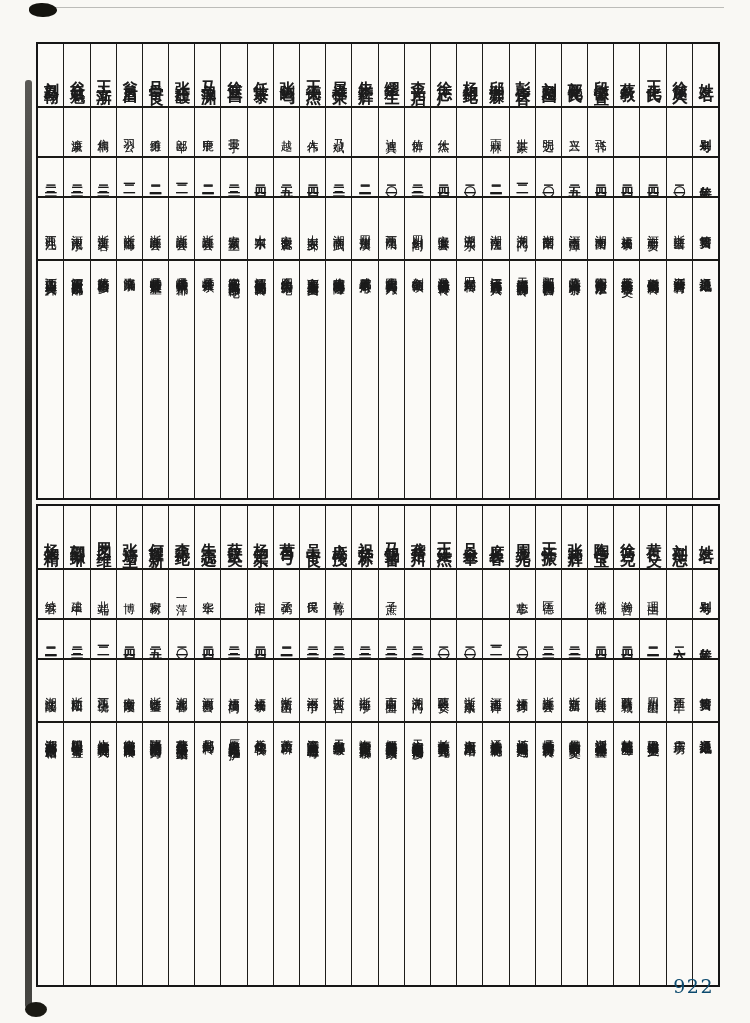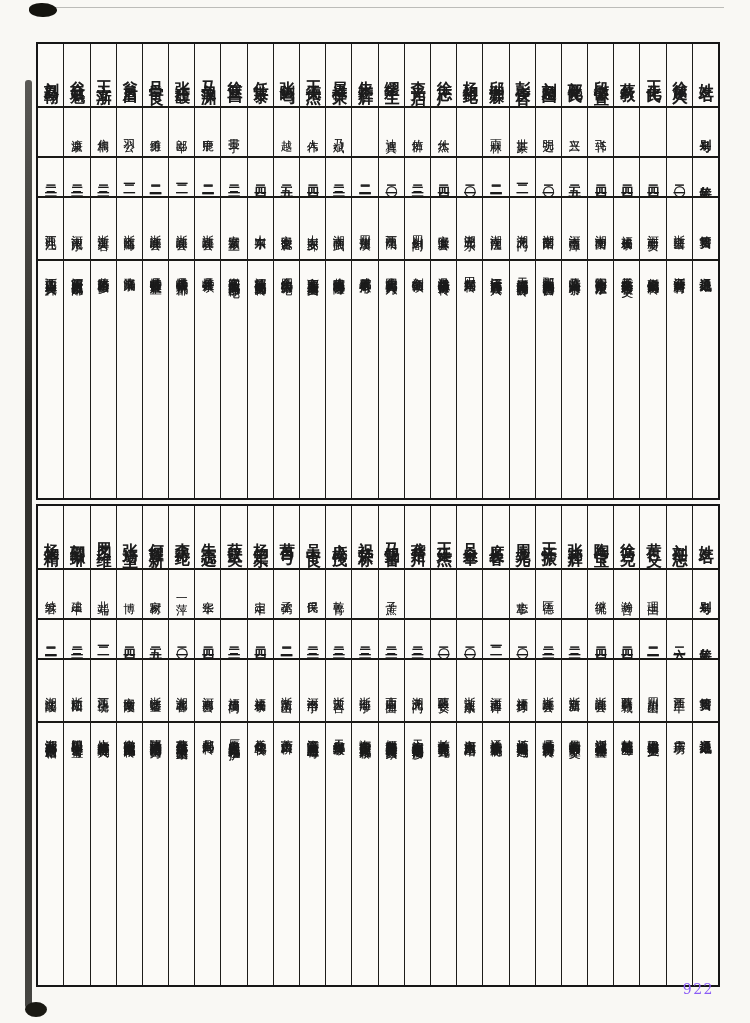--- a/index.html
+++ b/index.html
@@ -48,21 +48,21 @@
   .origin .vtext  { font-size:11.5px; letter-spacing:.12em; }
   .address .vtext { font-size:12px; letter-spacing:.06em; max-height:100%; }
 
   
   .hdr-name    { font-weight:700; font-size:14.5px; letter-spacing:1.5em; }
   .hdr-alias   { font-weight:700; font-size:13px;  letter-spacing:.55em; }
   .hdr-age     { font-weight:700; font-size:12.5px; letter-spacing:.12em; }
   .hdr-origin  { font-weight:700; font-size:13px;  letter-spacing:1.3em; }
   .hdr-address { font-weight:700; font-size:14px;  letter-spacing:2.6em; }
 
-  .page-number { position:absolute; right:36px; bottom:26px; font-size:14px; letter-spacing:1.5px; color:#8b5cf6;text-align:right; }
+  .page-number { position:absolute; right:36px; bottom:26px; font-size:19px; letter-spacing:1.5px; color:#0c4a6e;text-align:right; }
 </style>
 </head>
 <body>
 
 <div class="page">
   <div class="top-edge-line"></div>
   <div class="scan-stripe-left"></div>
   <div class="smudge-top-left"></div>
   <div class="smudge-bottom-left"></div>
 

